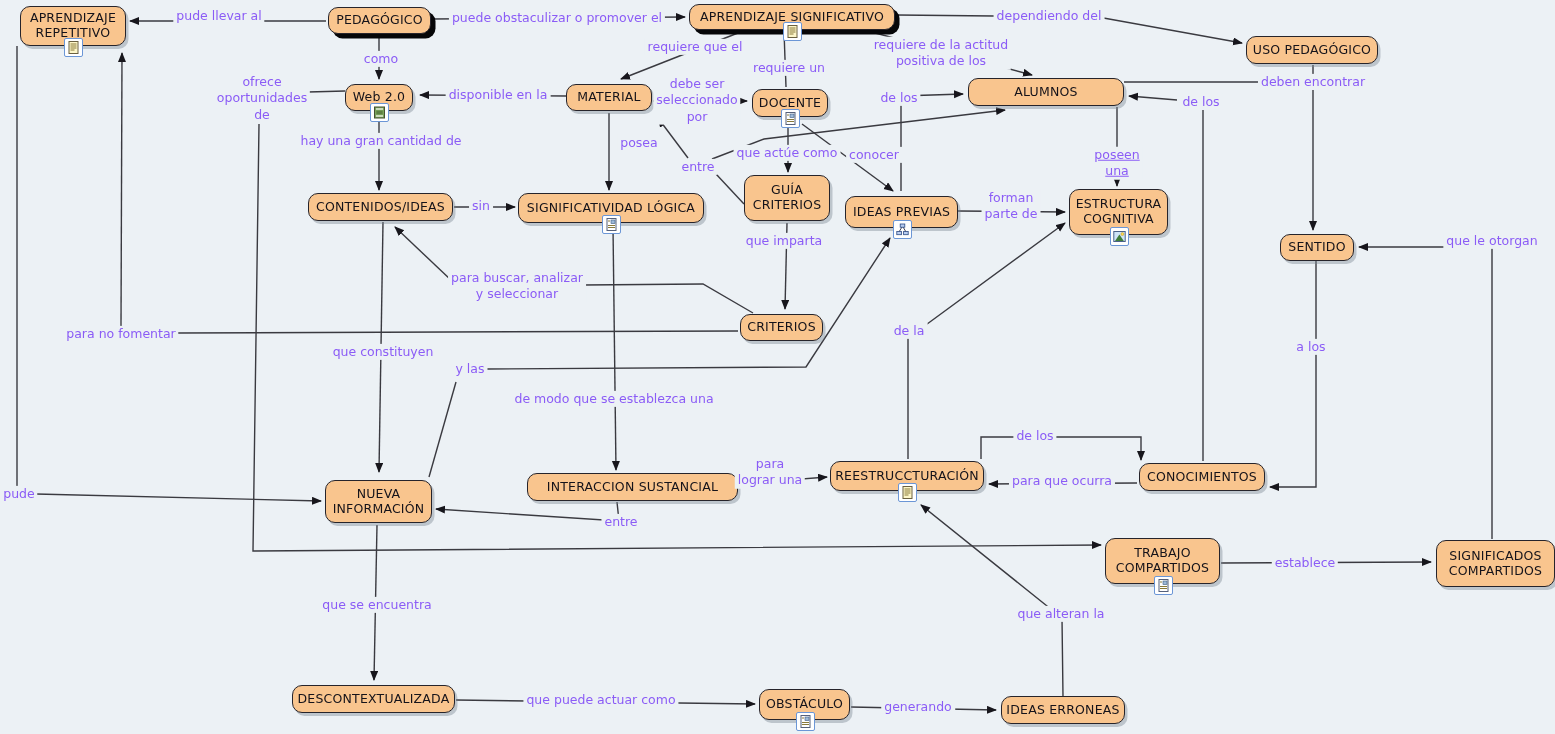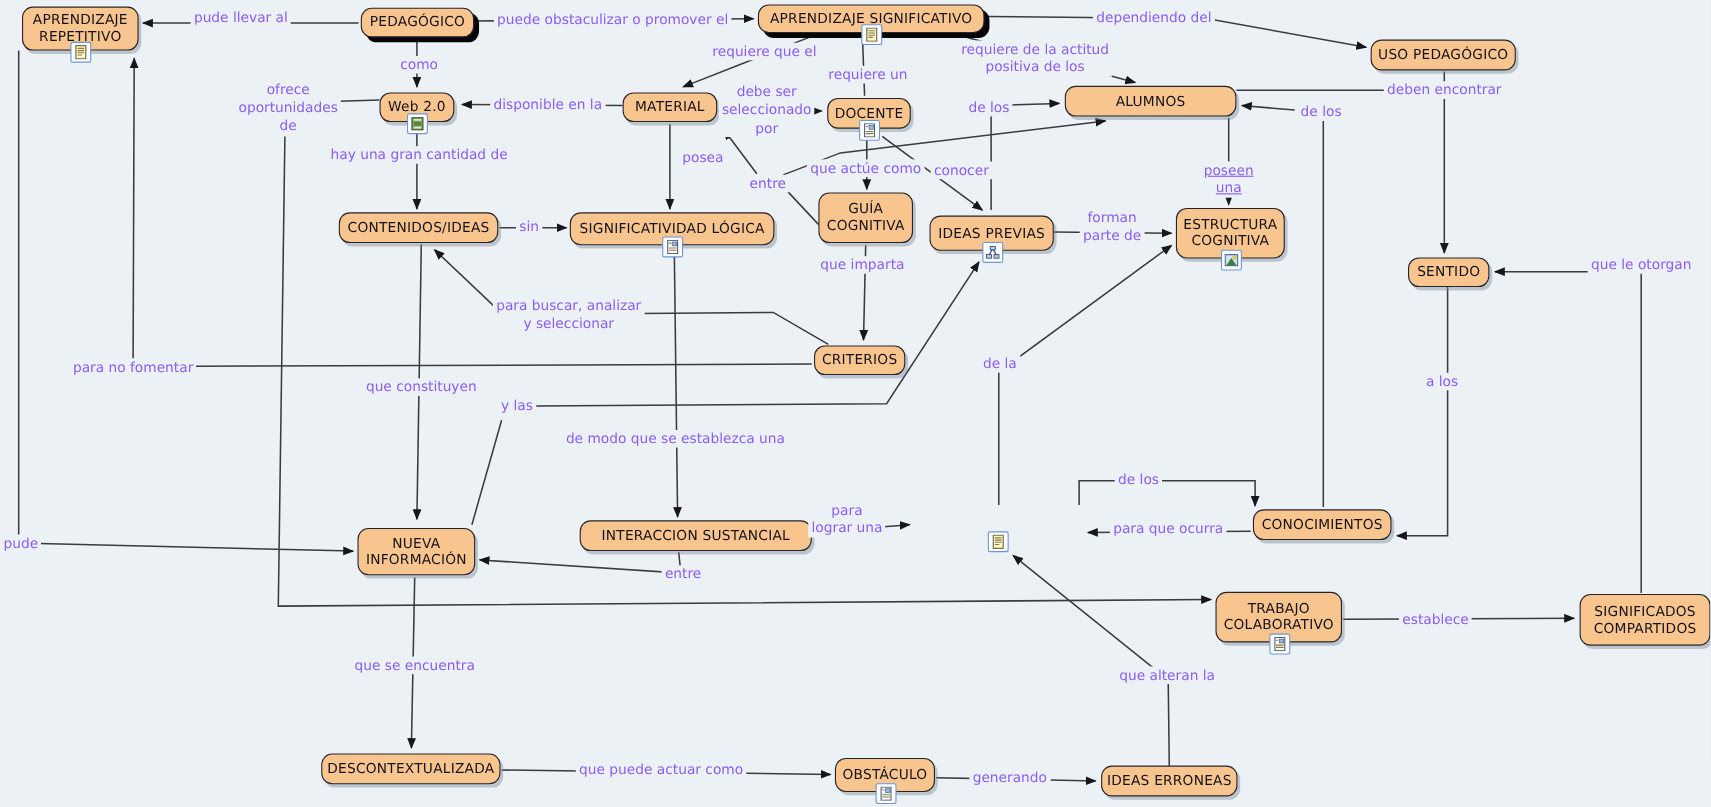--- a/index.html
+++ b/index.html
@@ -128,21 +128,21 @@
     <div class="res-icon" style="left: 602px; top: 215px;">
       <svg width="13" height="13" viewBox="0 0 13 13">
         <rect x="2" y="0.5" width="9" height="12" fill="#ffffff" stroke="#55607a"></rect>
         <rect x="6" y="2" width="4" height="3.5" fill="#9db9d8" stroke="#3d5a80" stroke-width="0.6"></rect>
         <line x1="3" y1="3" x2="5" y2="3" stroke="#8a7a3a"></line>
         <line x1="3" y1="7.5" x2="10" y2="7.5" stroke="#8a7a3a"></line>
         <line x1="3" y1="9.5" x2="10" y2="9.5" stroke="#8a7a3a"></line>
       </svg>
     </div>
     <div class="node" style="left: 744px; top: 175px; width: 86px; height: 46px;"><span>GUÍA
-COGNITIVA</span></div>
+CRITERIOS</span></div>
     <div class="node" style="left: 845px; top: 196px; width: 113px; height: 32px;"><span>IDEAS PREVIAS</span></div>
     <div class="res-icon" style="left: 892.5px; top: 220px;">
       <svg width="13" height="13" viewBox="0 0 13 13">
         <line x1="6.5" y1="3" x2="3" y2="9" stroke="#445"></line>
         <line x1="6.5" y1="3" x2="10" y2="9" stroke="#445"></line>
         <rect x="4.2" y="1" width="4.6" height="3.2" fill="#b9cdf0" stroke="#2c4a84" stroke-width="0.8"></rect>
         <rect x="0.8" y="8.5" width="4.6" height="3.2" fill="#b9cdf0" stroke="#2c4a84" stroke-width="0.8"></rect>
         <rect x="7.6" y="8.5" width="4.6" height="3.2" fill="#b9cdf0" stroke="#2c4a84" stroke-width="0.8"></rect>
       </svg>
     </div>
@@ -153,32 +153,33 @@
         <rect x="0.8" y="1.5" width="11.4" height="10" fill="#cfe4f7" stroke="#4a618a"></rect>
         <polygon points="2,11 6.4,4.6 10.8,11" fill="#3e7d3a"></polygon>
         <circle cx="9.4" cy="4" r="1.5" fill="#ffd94d" stroke="#b8922a" stroke-width="0.5"></circle>
       </svg>
     </div>
     <div class="node" style="left: 1280px; top: 234px; width: 74px; height: 27px;"><span>SENTIDO</span></div>
     <div class="node" style="left: 740px; top: 314px; width: 83px; height: 27px;"><span>CRITERIOS</span></div>
     <div class="node" style="left: 325px; top: 480px; width: 107px; height: 43px;"><span>NUEVA
 INFORMACIÓN</span></div>
     <div class="node" style="left: 527px; top: 473px; width: 211px; height: 28px;"><span>INTERACCION SUSTANCIAL</span></div>
+    <div class="node" style="left: 830px; top: 461px; width: 154px; height: 30px;"><span>REESTRUCCTURACIÓN</span></div>
     <div class="res-icon" style="left: 898px; top: 483px;">
       <svg width="13" height="13" viewBox="0 0 13 13">
         <rect x="2" y="0.5" width="9" height="12" fill="#fdf6c8" stroke="#6a6040" stroke-width="1"></rect>
         <line x1="3.5" y1="3" x2="9.5" y2="3" stroke="#8a7a3a"></line>
         <line x1="3.5" y1="5" x2="9.5" y2="5" stroke="#8a7a3a"></line>
         <line x1="3.5" y1="7" x2="9.5" y2="7" stroke="#8a7a3a"></line>
         <line x1="3.5" y1="9" x2="7.5" y2="9" stroke="#8a7a3a"></line>
       </svg>
     </div>
     <div class="node" style="left: 1139px; top: 463px; width: 126px; height: 28px;"><span>CONOCIMIENTOS</span></div>
     <div class="node" style="left: 1105px; top: 538px; width: 115px; height: 46px;"><span>TRABAJO
-COLABORATIVO</span></div>
+COMPARTIDOS</span></div>
     <div class="res-icon" style="left: 1153.5px; top: 576px;">
       <svg width="13" height="13" viewBox="0 0 13 13">
         <rect x="2" y="0.5" width="9" height="12" fill="#ffffff" stroke="#55607a"></rect>
         <rect x="6" y="2" width="4" height="3.5" fill="#9db9d8" stroke="#3d5a80" stroke-width="0.6"></rect>
         <line x1="3" y1="3" x2="5" y2="3" stroke="#8a7a3a"></line>
         <line x1="3" y1="7.5" x2="10" y2="7.5" stroke="#8a7a3a"></line>
         <line x1="3" y1="9.5" x2="10" y2="9.5" stroke="#8a7a3a"></line>
       </svg>
     </div>
     <div class="node" style="left: 1436px; top: 540px; width: 119px; height: 47px;"><span>SIGNIFICADOS

